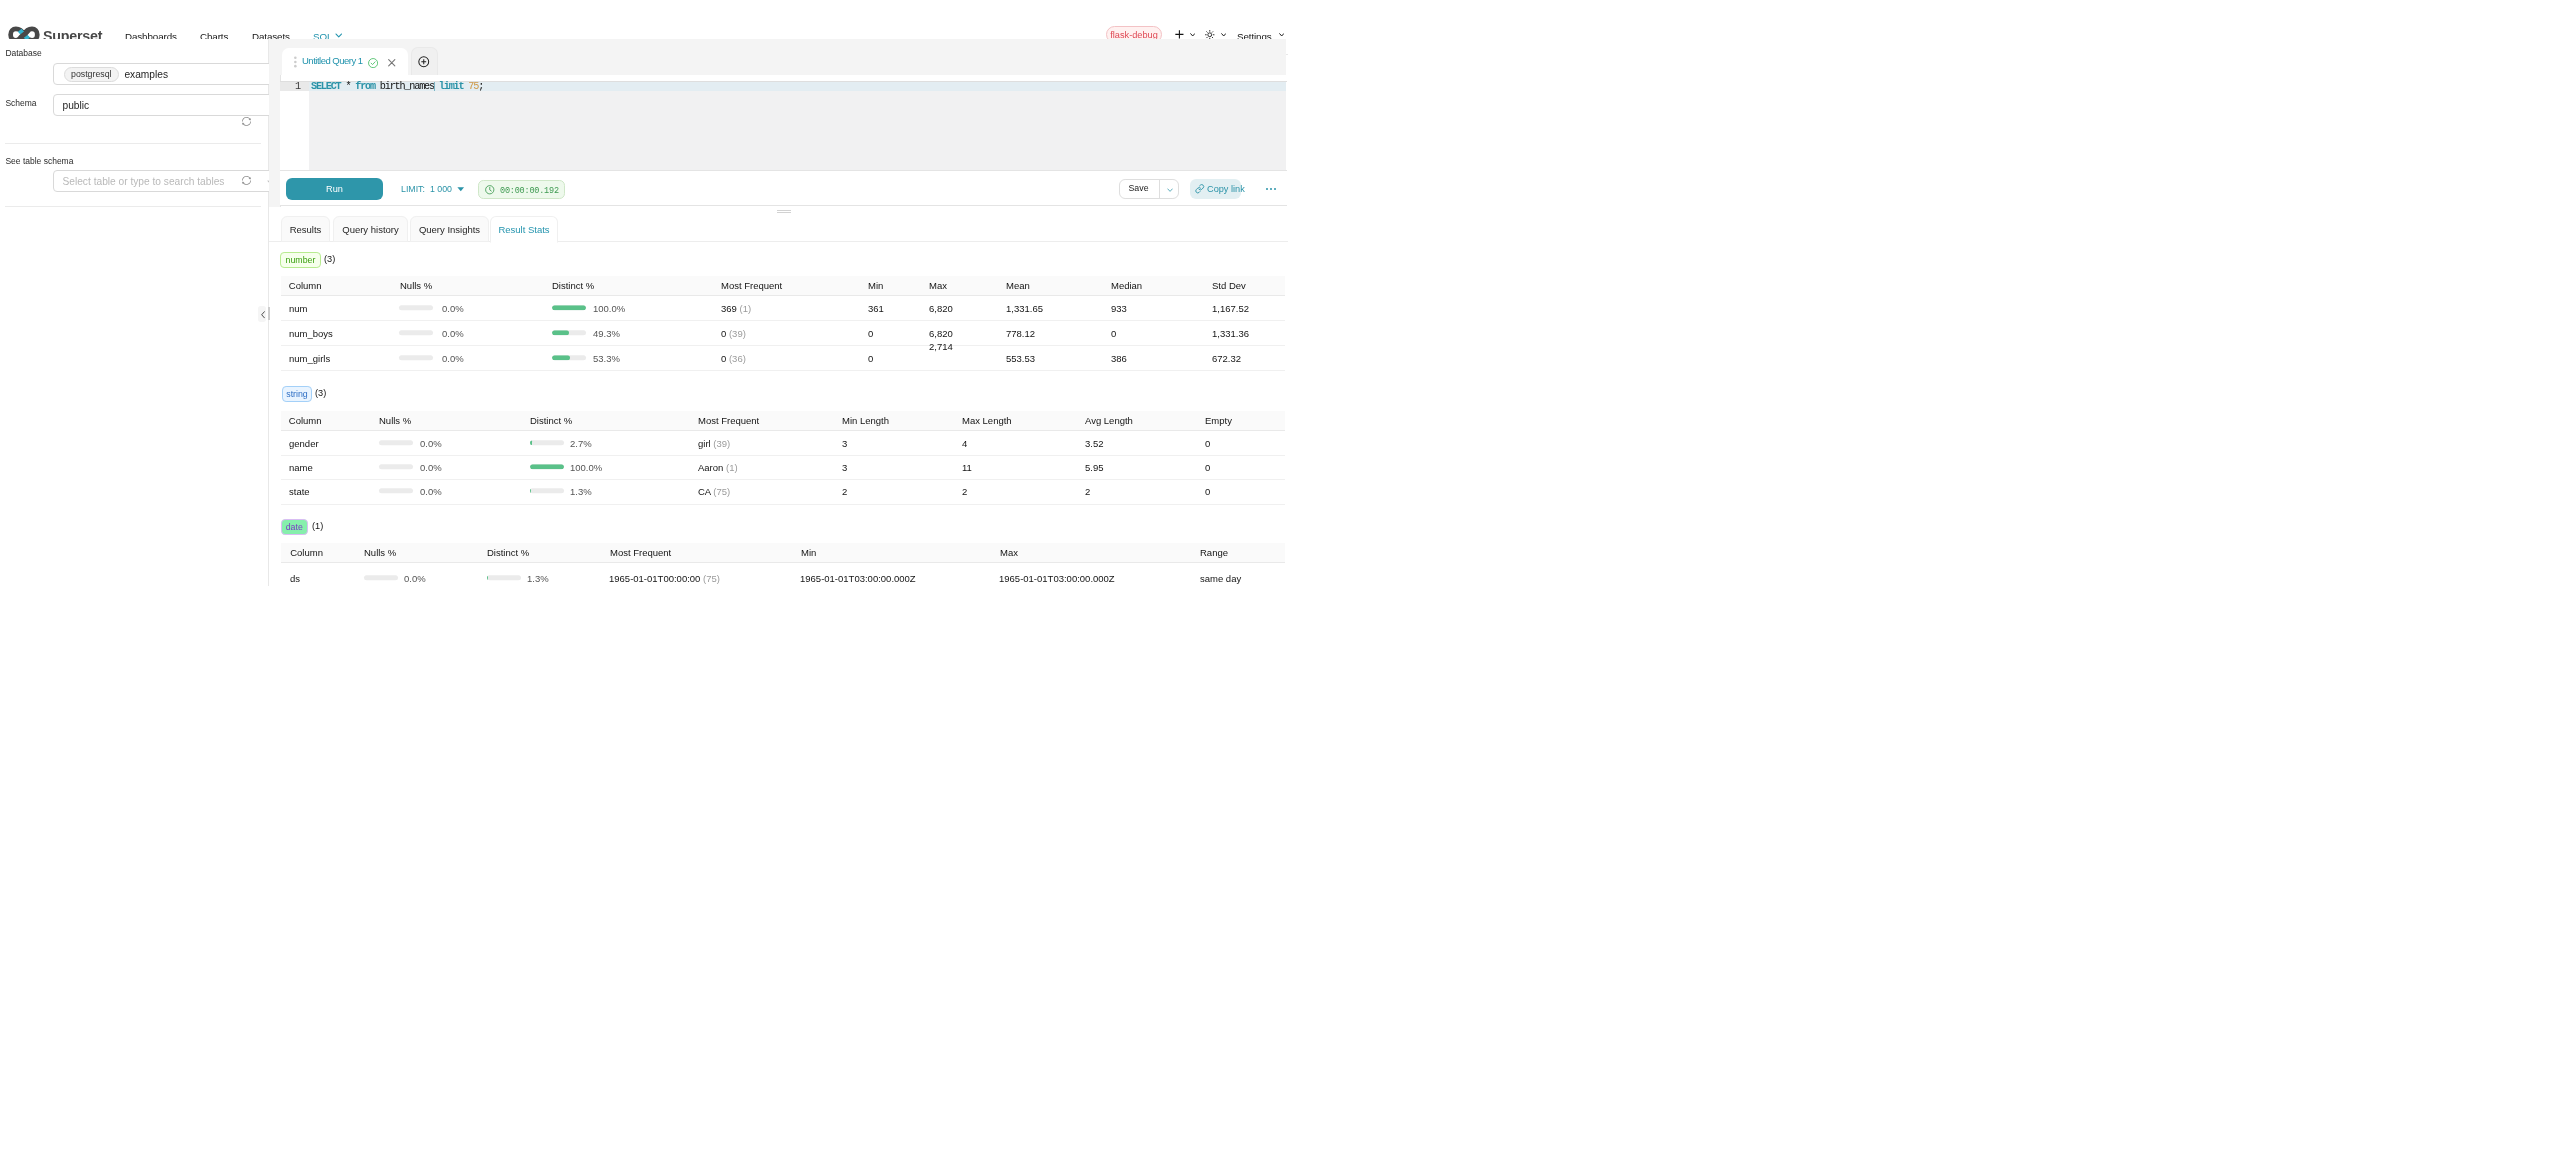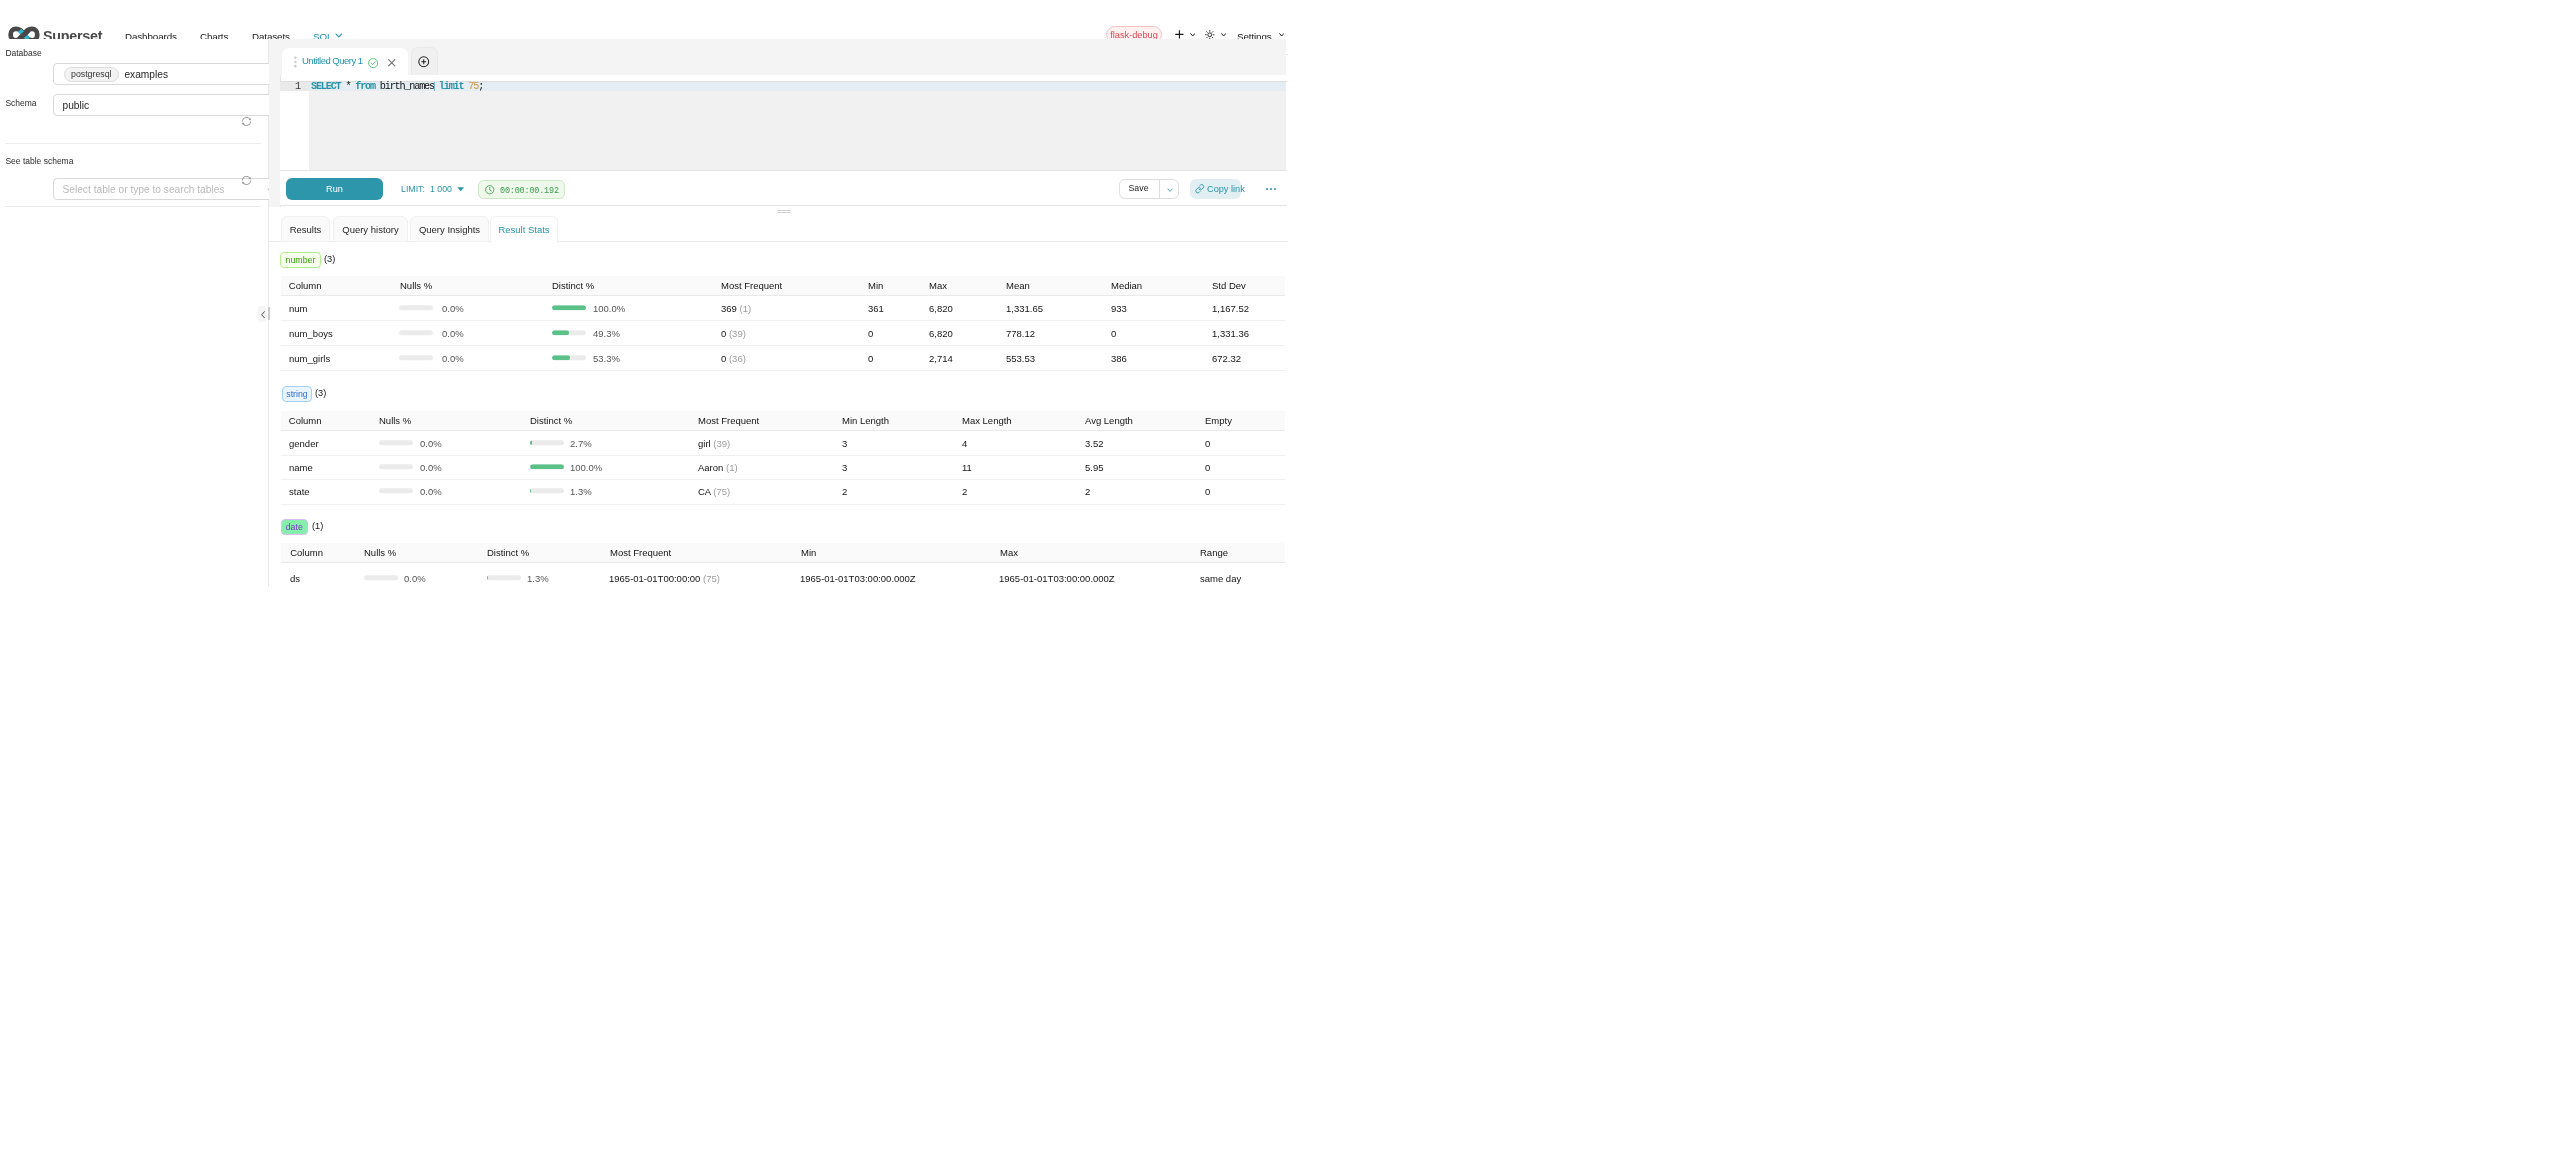--- a/index.html
+++ b/index.html
@@ -109,21 +109,21 @@
   <span class="abs" style="left:8.1px;top:4.7px;font-size:10.2px;color:#1f1f1f">public</span>
   <svg class="pcaret" width="8.1" height="5.4" viewBox="0 0 12 8">
         <path d="M1.5 1.2 L6 6 L10.5 1.2" fill="none" stroke="#bfbfbf" stroke-width="1.5" stroke-linecap="round" stroke-linejoin="round"></path>
       </svg>
 </div>
 <svg class="abs" style="left:241px;top:116px" width="11" height="11" viewBox="0 0 1024 1024" fill="#8c8c8c">
       <path d="M168 504.2c1-43.7 10-86.1 26.9-126 17.3-41 42.1-77.7 73.7-109.4S337 212.3 378 195c42.4-17.9 87.4-27 133.9-27s91.5 9.1 133.8 27A341.5 341.5 0 0 1 755 268.8c9.9 9.9 19.2 20.4 27.8 31.4l-60.2 47a8 8 0 0 0 3 14.1l175.7 43c5 1.2 9.9-2.6 9.9-7.7l.8-180.9c0-6.7-7.7-10.5-12.9-6.3l-56.4 44.1C765.8 155.1 646.2 92 511.8 92 282.7 92 96.3 275.6 92 503.8a8 8 0 0 0 8 8.2h60c4.4 0 7.9-3.5 8-7.8zm756 7.8h-60c-4.4 0-7.9 3.5-8 7.8-1 43.7-10 86.1-26.9 126-17.3 41-42.1 77.8-73.7 109.4A342.45 342.45 0 0 1 512.1 856a342.24 342.24 0 0 1-243.2-100.8c-9.9-9.9-19.2-20.4-27.8-31.4l60.2-47a8 8 0 0 0-3-14.1l-175.7-43c-5-1.2-9.9 2.6-9.9 7.7l-.7 181c0 6.7 7.7 10.5 12.9 6.3l56.4-44.1C258.2 868.9 377.8 932 512.2 932c229.2 0 415.5-183.7 419.8-411.8a8 8 0 0 0-8-8.2z"></path>
     </svg>
 <div class="pdivider" style="top:143px"></div>
 <span class="plabel" style="left:5.4px;top:156px">See table schema</span>
-<div class="psel" style="top:178px;width:231px">
+<div class="psel" style="top:170px;width:231px">
   <span class="abs" style="left:8.1px;top:4.7px;font-size:10.2px;color:#b9b9b9">Select table or type to search tables</span>
   <svg class="pcaret" width="8.1" height="5.4" viewBox="0 0 12 8">
         <path d="M1.5 1.2 L6 6 L10.5 1.2" fill="none" stroke="#bfbfbf" stroke-width="1.5" stroke-linecap="round" stroke-linejoin="round"></path>
       </svg>
 </div>
 <svg class="abs" style="left:241px;top:175px" width="11" height="11" viewBox="0 0 1024 1024" fill="#8c8c8c">
       <path d="M168 504.2c1-43.7 10-86.1 26.9-126 17.3-41 42.1-77.7 73.7-109.4S337 212.3 378 195c42.4-17.9 87.4-27 133.9-27s91.5 9.1 133.8 27A341.5 341.5 0 0 1 755 268.8c9.9 9.9 19.2 20.4 27.8 31.4l-60.2 47a8 8 0 0 0 3 14.1l175.7 43c5 1.2 9.9-2.6 9.9-7.7l.8-180.9c0-6.7-7.7-10.5-12.9-6.3l-56.4 44.1C765.8 155.1 646.2 92 511.8 92 282.7 92 96.3 275.6 92 503.8a8 8 0 0 0 8 8.2h60c4.4 0 7.9-3.5 8-7.8zm756 7.8h-60c-4.4 0-7.9 3.5-8 7.8-1 43.7-10 86.1-26.9 126-17.3 41-42.1 77.8-73.7 109.4A342.45 342.45 0 0 1 512.1 856a342.24 342.24 0 0 1-243.2-100.8c-9.9-9.9-19.2-20.4-27.8-31.4l60.2-47a8 8 0 0 0-3-14.1l-175.7-43c-5-1.2-9.9 2.6-9.9 7.7l-.7 181c0 6.7 7.7 10.5 12.9 6.3l56.4-44.1C258.2 868.9 377.8 932 512.2 932c229.2 0 415.5-183.7 419.8-411.8a8 8 0 0 0-8-8.2z"></path>
     </svg>
 <div class="pdivider" style="top:206px"></div>
 <span class="abs" style="left:258px;top:306px;width:8.1px;height:16.3px;background:#f5f5f5;border-radius:2.7px"></span>
@@ -250,21 +250,21 @@
 
 <span class="td" style="left:289px;top:358px">num_girls</span>
 <span class="bar" style="left:399px;top:358px"></span>
 <span class="td pct" style="left:442px;top:358px">0.0%</span>
 <span class="bar" style="left:552px;top:358px">
       <i style="width:18px"></i>
     </span>
 <span class="td pct" style="left:593px;top:358px">53.3%</span>
 <span class="td" style="left:721px;top:358px">0 <span class="paren">(36)</span></span>
 <span class="td" style="left:868px;top:358px">0</span>
-<span class="td" style="left:929px;top:358px">2,714</span>
+<span class="td" style="left:929px;top:346px">2,714</span>
 <span class="td" style="left:1006px;top:358px">553.53</span>
 <span class="td" style="left:1111px;top:358px">386</span>
 <span class="td" style="left:1212px;top:358px">672.32</span>
 <div class="rowline" style="top:370px"></div>
 
 <span class="tag blue" style="left:282px;top:386px;width:30px">string</span>
 <span class="tcount" style="left:315px;top:388px">(3)</span>
 <div class="thead" style="top:411px">
   <span class="th" style="left:7.8px">Column</span>
   <span class="th" style="left:98px">Nulls %</span>

